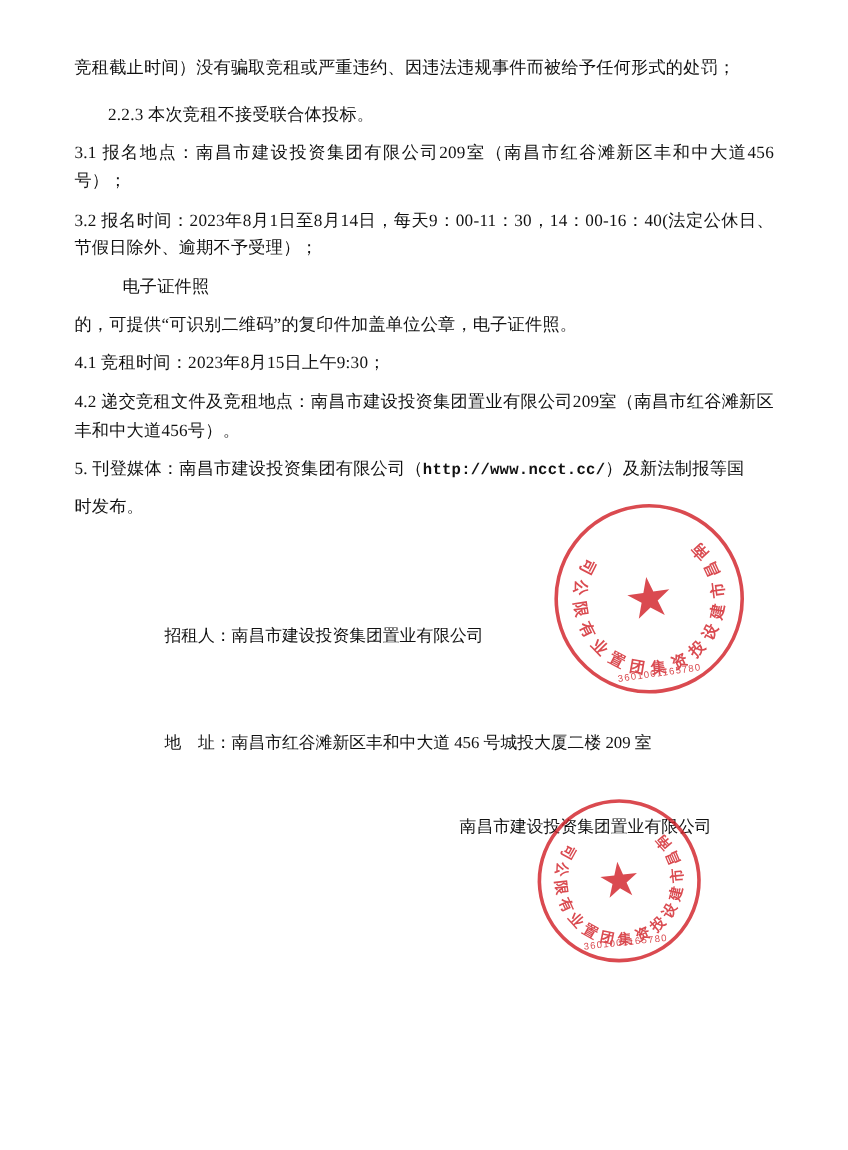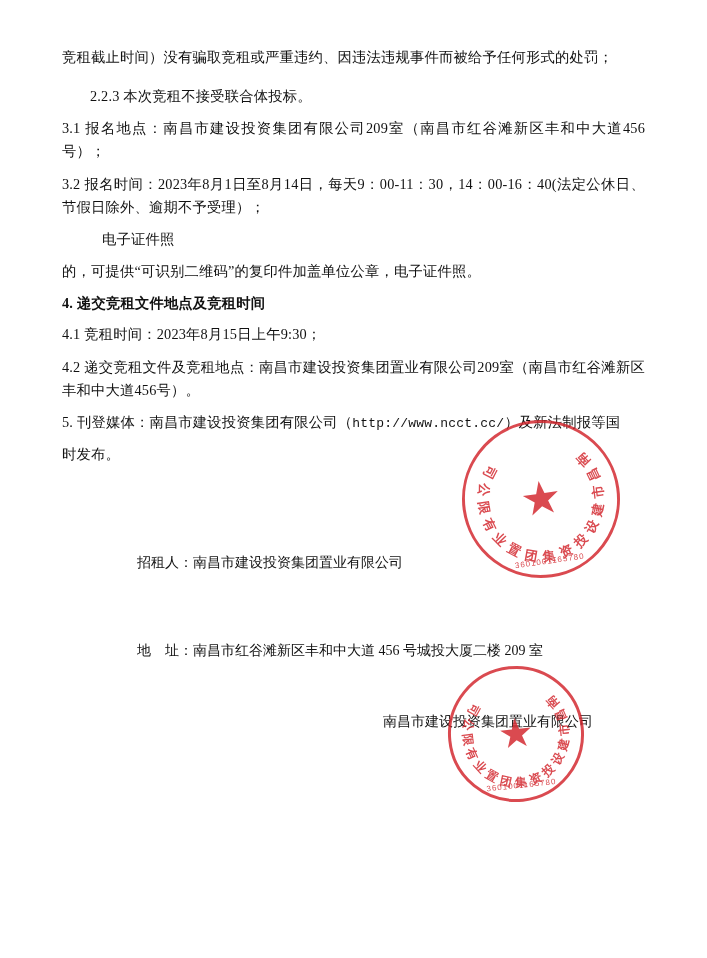--- a/index.html
+++ b/index.html
@@ -55,20 +55,21 @@
   .sign-block {
     margin-top: 14px;
     text-align: right;
     padding-right: 52px;
     font-size: 14px;
     line-height: 1.9;
   }
   .latin {
     font-family: "Liberation Mono", "DejaVu Sans Mono", monospace;
     font-size: 13px;
+    font-weight: bold;
   }
 
   
   .seal {
     position: absolute;
     border-radius: 50%;
     border: 3px solid #d2232a;
     color: #d2232a;
     opacity: 0.82;
     pointer-events: none;
@@ -138,21 +139,20 @@
   <p class="para">3.1 报名地点：南昌市建设投资集团有限公司209室（南昌市红谷滩新区丰和中大道456号）；</p>
 
   <p class="para">3.2 报名时间：2023年8月1日至8月14日，每天9：00-11：30，14：00-16：40(法定公休日、节假日除外、逾期不予受理）；</p>
 
 
 
   <p class="para sub-indent">电子证件照</p>
 
   <p class="para">的，可提供“可识别二维码”的复印件加盖单位公章，电子证件照。</p>
 
-  <p class="heading">4. 递交竞租文件地点及竞租时间</p>
 
   <p class="para">4.1 竞租时间：2023年8月15日上午9:30；</p>
 
   <p class="para">4.2 递交竞租文件及竞租地点：南昌市建设投资集团置业有限公司209室（南昌市红谷滩新区丰和中大道456号）。</p>
 
   <p class="para">
     <span>5. 刊登媒体：南昌市建设投资集团有限公司（</span><span class="latin">http://www.ncct.cc/</span><span>）及新法制报等国</span>
   </p>
   <p class="para">时发布。</p>
 

